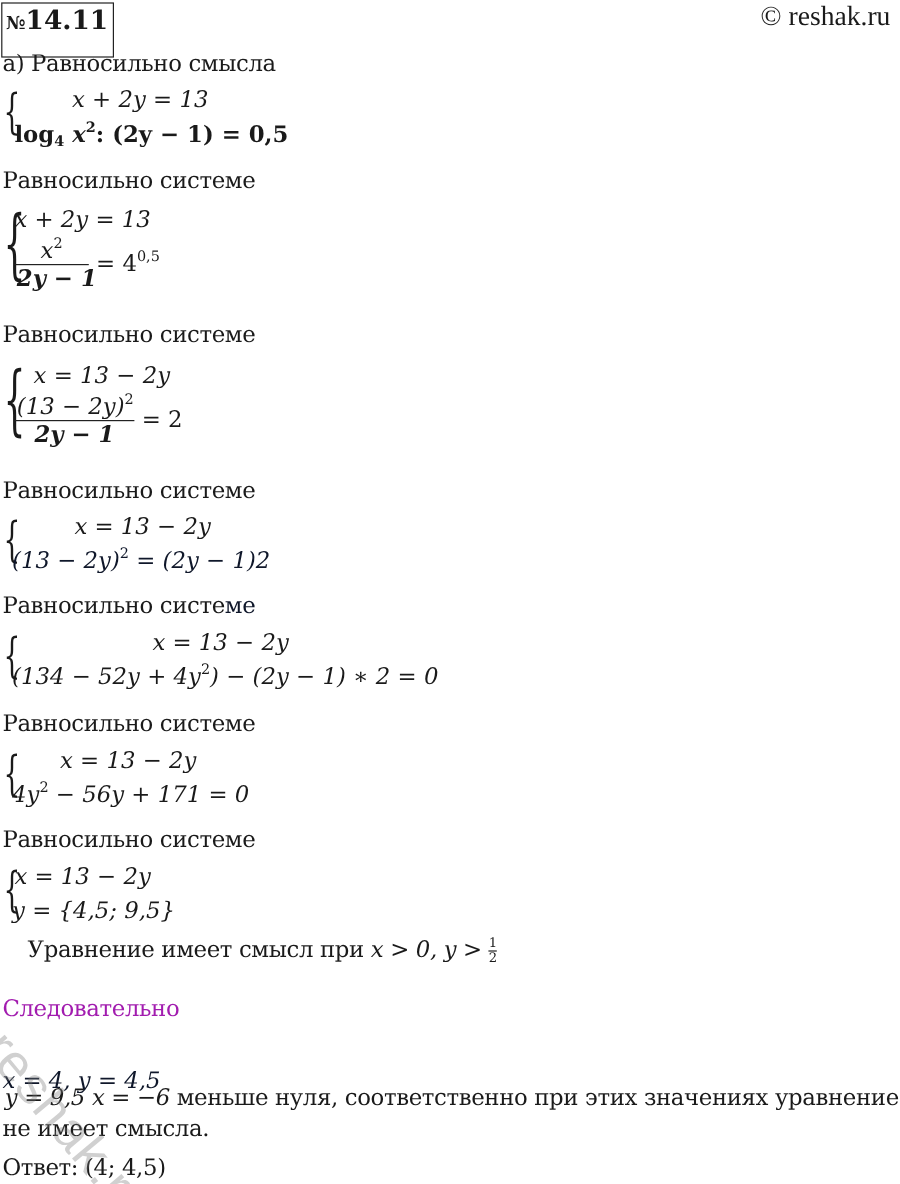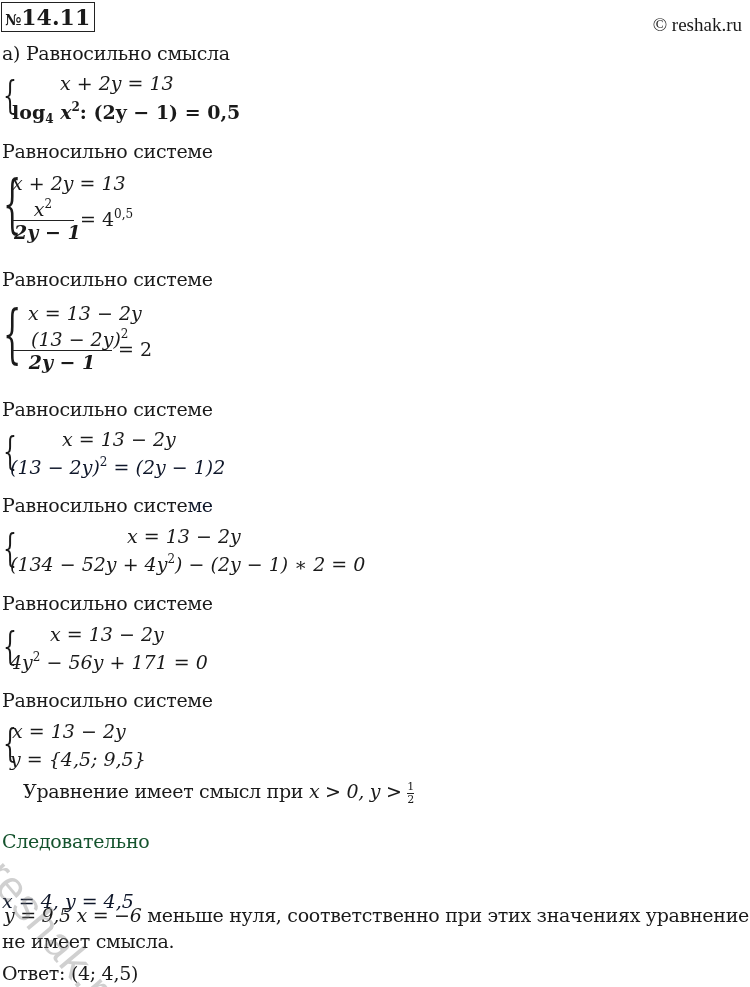--- a/index.html
+++ b/index.html
@@ -7,28 +7,28 @@
       width: 750px; height: 987px; position: relative; overflow: hidden;
       font-family: "DejaVu Serif", "Liberation Serif", serif;
       color: #1a1a1a;
     }
     .abs { position: absolute; white-space: nowrap; }
     .text { font-family: "DejaVu Serif", serif; font-size: 19px; letter-spacing: -0.3px; }
     .math { font-family: "DejaVu Serif", serif; font-size: 19px; }
     .math i { font-style: italic; }
     .gray { color: #0f172a; }
     .num-box {
-      left: 1px; top: 2px; height: 28px; padding: 0 4px 0 3px;
+      left: 1px; top: 2px; height: 28px; padding: 0 4px 16px 3px;
       border: 1.5px solid #222; font-weight: bold; font-size: 22px; line-height: 28px;
       font-family: "DejaVu Serif", serif;
     }
     .num-box .no { font-size: 15px; font-weight: bold; }
-    .copyright { right: 8px; top: 14px; font-family: "Liberation Serif", serif; font-size: 19px; text-align: right; }
+    .copyright { right: 8px; top: 1px; font-family: "Liberation Serif", serif; font-size: 23px; text-align: right; }
     .frac { display: inline-block; vertical-align: middle; text-align: center; }
-    .frac .num { display: block; padding: 0 19px; }
+    .frac .num { display: block; padding: 0 2px; }
     .frac .den { display: block; border-top: 1.5px solid #222; padding: 0 2px; font-weight: bold; }
     sup { font-size: 12px; vertical-align: 8px; line-height: 0; }
     sub { font-size: 12px; vertical-align: -4px; line-height: 0; }
     .small-frac { display: inline-block; vertical-align: middle; text-align: center; font-size: 11px; line-height: 12px; }
     .small-frac .den { border-top: 1px solid #222; display: block; }
     .watermark {
       left: -2px; top: 905px; transform: rotate(50deg); transform-origin: left top;
       font-family: "Liberation Sans", sans-serif; font-size: 44px; color: rgba(120,120,120,0.35);
       letter-spacing: 1px;
     }
@@ -84,21 +84,21 @@
 
 <div class="abs text" style="left:2px; top:689px;">Равносильно системе</div>
 <div class="abs" style="left:3px; top:722px; font-size:40px; line-height:40px; font-family:'DejaVu Serif',serif; transform:scaleX(0.55); transform-origin:left top;">{</div>
 <div class="abs math" style="left:12px; top:720px;"><i>x = 13 − 2y</i></div>
 <div class="abs math" style="left:10px; top:748px;text-align:center;"><i>y = {4,5; 9,5}</i></div>
 
 <div class="abs text" style="left:2px; top:780px;margin-left:21px;"><span>Уравнение имеет смысл при </span><i class="math">x &gt; 0, y &gt;</i>
   <span class="small-frac"><span style="display:block;">1</span><span class="den">2</span></span>
 </div>
 
-<div class="abs text gray" style="left:2px; top:830px; color:#14532d;">Следовательно</div>
+<div class="abs text gray" style="left:2px; top:830px; color:#a21caf;">Следовательно</div>
 <div class="abs math gray" style="left:2px; top:866px;margin-top:24px;"><i>x = 4, y = 4,5</i></div>
 
 <div class="abs text" style="left:4px; top:904px;"><i class="math">y = 9,5  x = −6</i><span> меньше нуля, соответственно при этих значениях уравнение</span></div>
 <div class="abs text" style="left:2px; top:930px;">не имеет смысла.</div>
 
 <div class="abs text" style="left:2px; top:962px;">Ответ: (4; 4,5)</div>
 
 <div class="abs watermark" style="left:14px; top:850px;">reshak.ru</div>
 
 </body></html>

